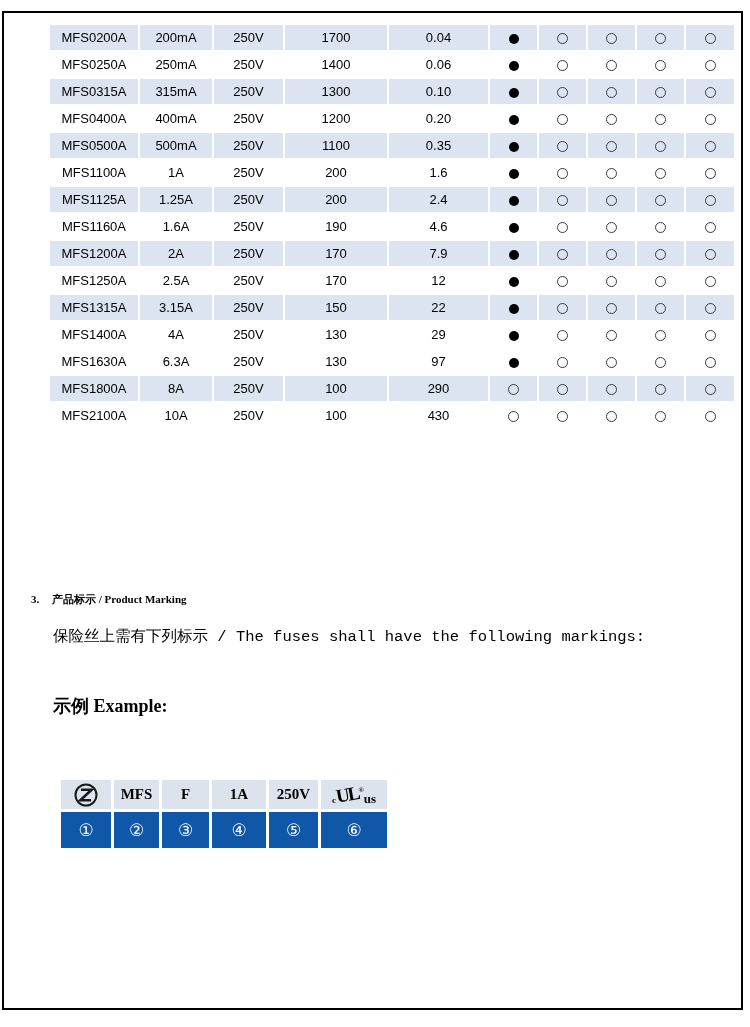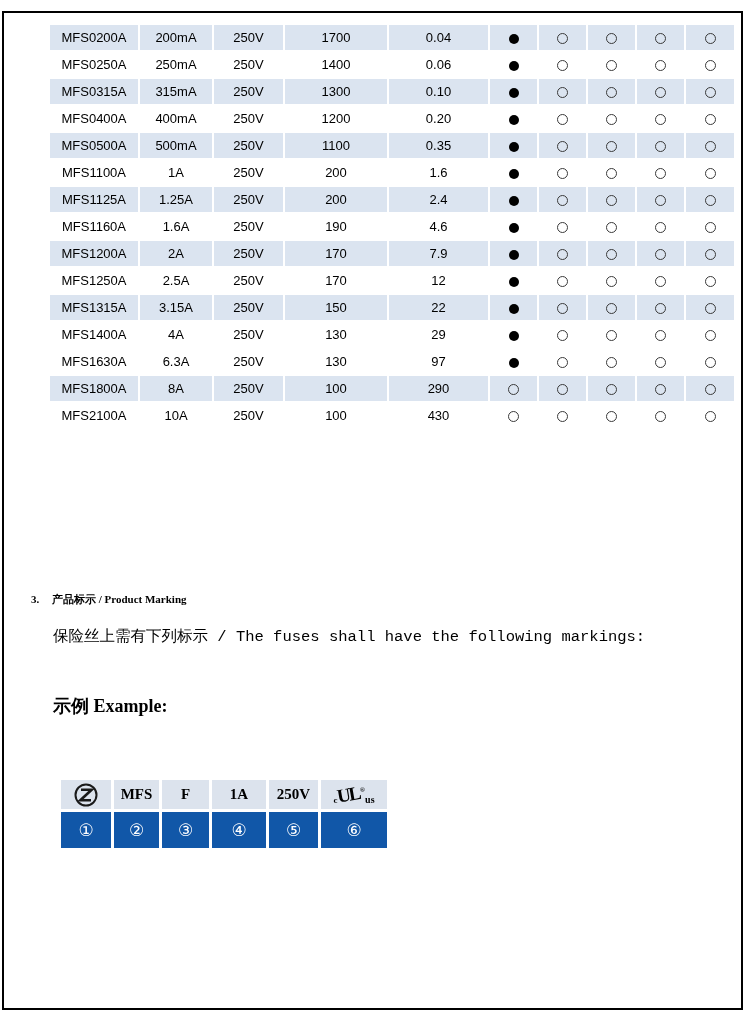--- a/index.html
+++ b/index.html
@@ -57,21 +57,21 @@
   }
   .logo-svg { display:block; margin:0 auto; }
 
   .ul-mark { display:inline-block; white-space:nowrap; line-height:1; }
   .ul-c  { font-size:9px;  font-weight:bold; vertical-align:-3px; }
   .ul-ul {
     display:inline-block; font-family:"Liberation Serif", serif; font-weight:bold;
     font-size:19px; letter-spacing:-2px; transform:rotate(-10deg); vertical-align:-1px;
   }
   .ul-reg { font-size:7px; vertical-align:8px; }
-  .ul-us  { font-size:10px; font-weight:bold; vertical-align:-3px; }
+  .ul-us  { font-size:13px; font-weight:bold; vertical-align:-3px; }
 </style>
 </head>
 <body>
 
 <div class="page-border"></div>
 
 <table class="spec-table">
   <colgroup>
     <col style="width:88px">
       <col style="width:72px">

